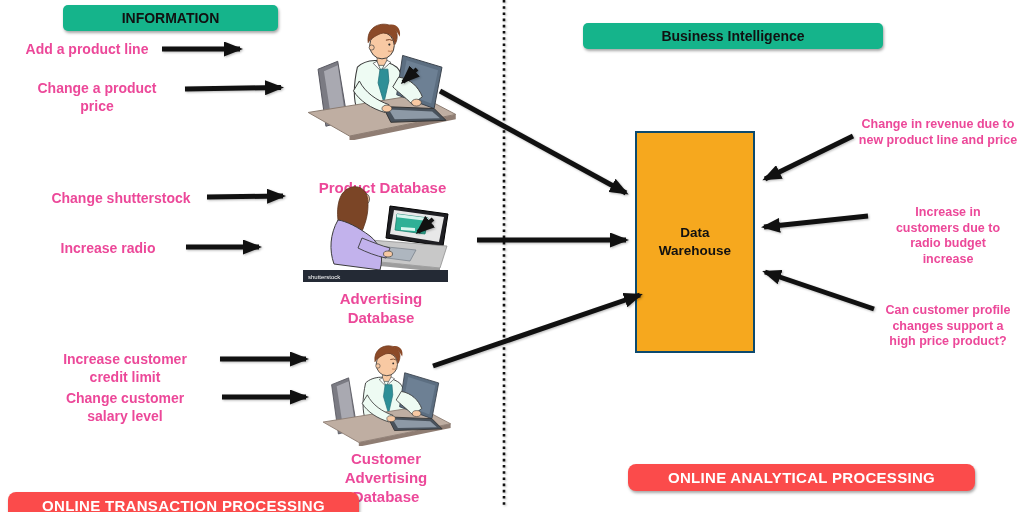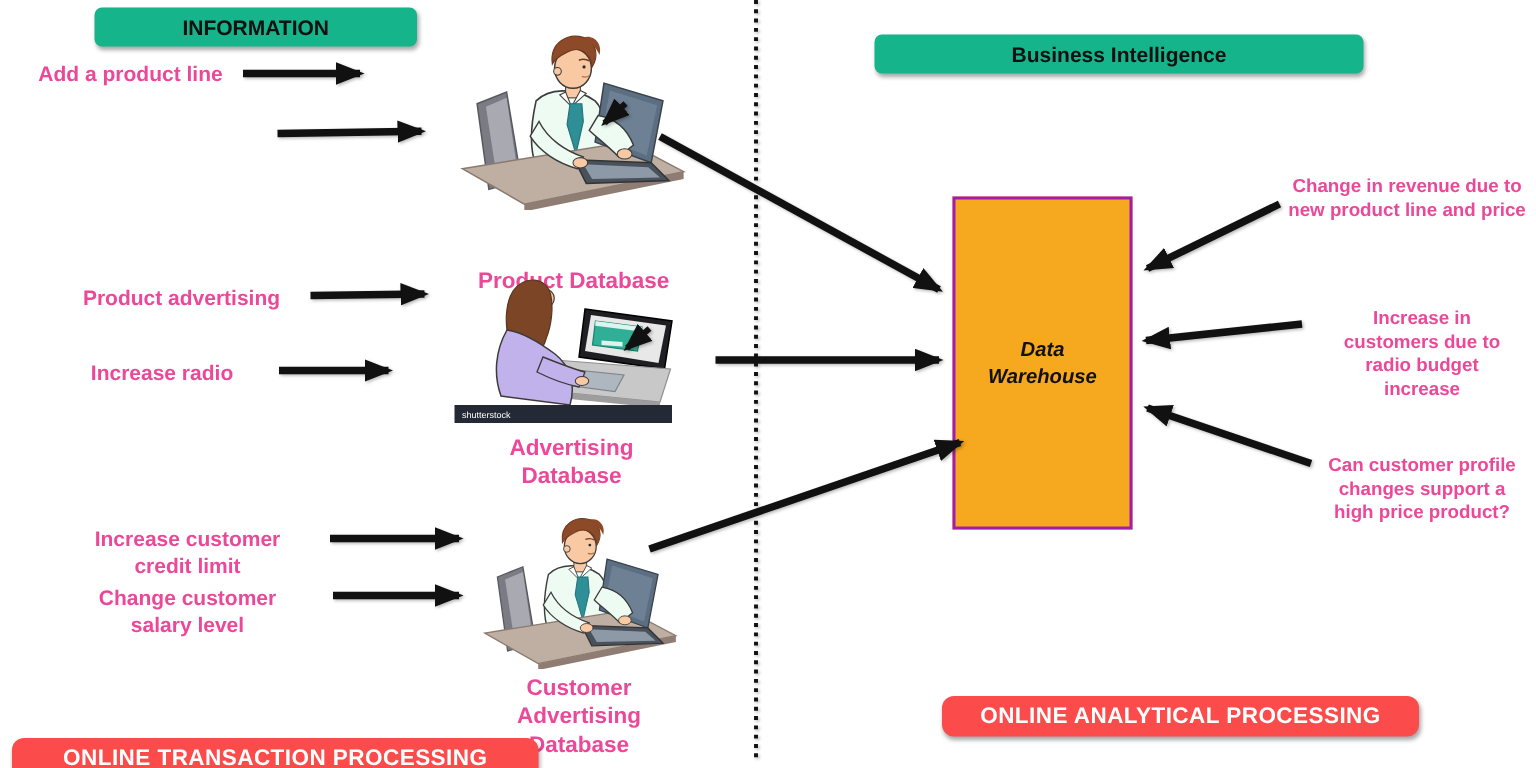--- a/index.html
+++ b/index.html
@@ -17,50 +17,51 @@
   .db-lbl{font-size:15px;line-height:1.25;}
   .banner{
     position:absolute;display:flex;align-items:center;justify-content:center;
     font-weight:bold;border-radius:5px;box-shadow:1px 2px 3px rgba(0,0,0,.35);
     z-index:6;
   }
   .banner.green{background:#15b48b;color:#111;font-size:14px;}
   .banner.red{background:#fb4b4b;color:#fff;font-size:15px;border-radius:8px;letter-spacing:.3px;}
   .warehouse{
     position:absolute;left:635px;top:131px;width:120px;height:222px;
-    background:#f6a81e;border:2px solid #a21caf;box-sizing:border-box;
-    display:flex;align-items:center;justify-content:center;z-index:2;font-style:italic;
+    background:#f6a81e;border:2px solid #0c4a6e;box-sizing:border-box;
+    display:flex;align-items:center;justify-content:center;z-index:2;
   }
   .warehouse .wh-text{
     width:84px;text-align:center;font-weight:bold;font-size:13.5px;
     line-height:1.3;color:#111;
   }
   .arrow-layer{
     position:absolute;left:0;top:0;z-index:5;pointer-events:none;
     filter:drop-shadow(1px 1.5px 1px rgba(0,0,0,.28));
   }
   .people-layer{z-index:3;}
 </style>
 </head>
 <body>
 
 <div class="stage">
 
   <div class="banner green" style="left:63px;top:5px;width:215px;height:26px;">INFORMATION</div>
 
-  <div class="banner green" style="left:583px;top:23px;width:326px;height:26px;">Business Intelligence</div>
+  <div class="banner green" style="left:583px;top:23px;width:300px;height:26px;">Business Intelligence</div>
 
   <div class="banner red" style="left:8px;top:492px;width:351px;height:27px;">ONLINE TRANSACTION PROCESSING</div>
 
-  <div class="banner red" style="left:628px;top:464px;width:318px;height:27px;">ONLINE ANALYTICAL PROCESSING</div>
+  <div class="banner red" style="left:628px;top:464px;width:347px;height:27px;">ONLINE ANALYTICAL PROCESSING</div>
 
   <div class="lbl lbl-left" style="left:8px;top:40px;width:158px;">Add a product line</div>
 
+  <div class="lbl lbl-left" style="left:22px;top:79px;width:150px;">Change a product price</div>
 
-  <div class="lbl lbl-left" style="left:40px;top:189px;width:162px;">Product advertising</div>
+  <div class="lbl lbl-left" style="left:40px;top:189px;width:162px;">Change shutterstock</div>
 
   <div class="lbl lbl-left" style="left:48px;top:239px;width:120px;">Increase radio</div>
 
   <div class="lbl lbl-left" style="left:50px;top:350px;width:150px;">Increase customer credit limit</div>
 
   <div class="lbl lbl-left" style="left:50px;top:389px;width:150px;">Change customer salary level</div>
 
   <div class="lbl db-lbl" style="left:300px;top:143px;width:165px;margin-top:36px;">Product Database</div>
 
   <div class="lbl db-lbl" style="left:325px;top:290px;width:112px;">Advertising Database</div>

